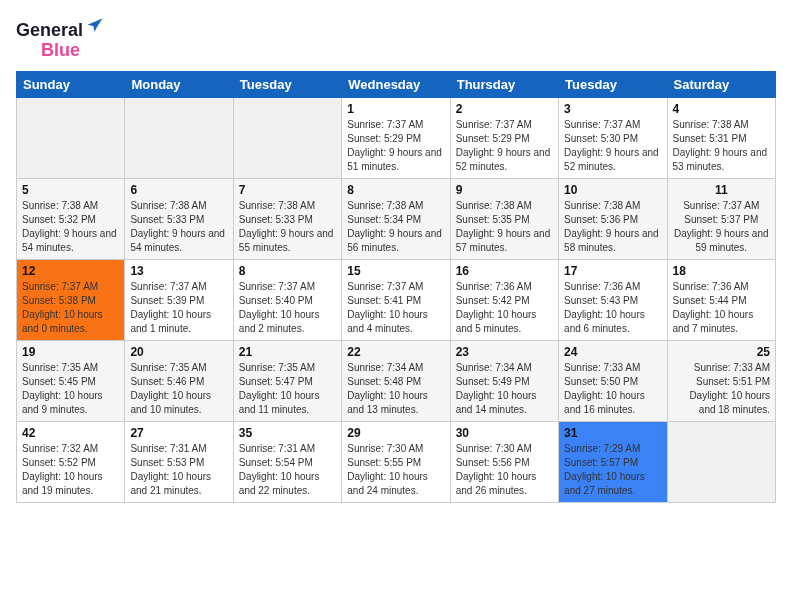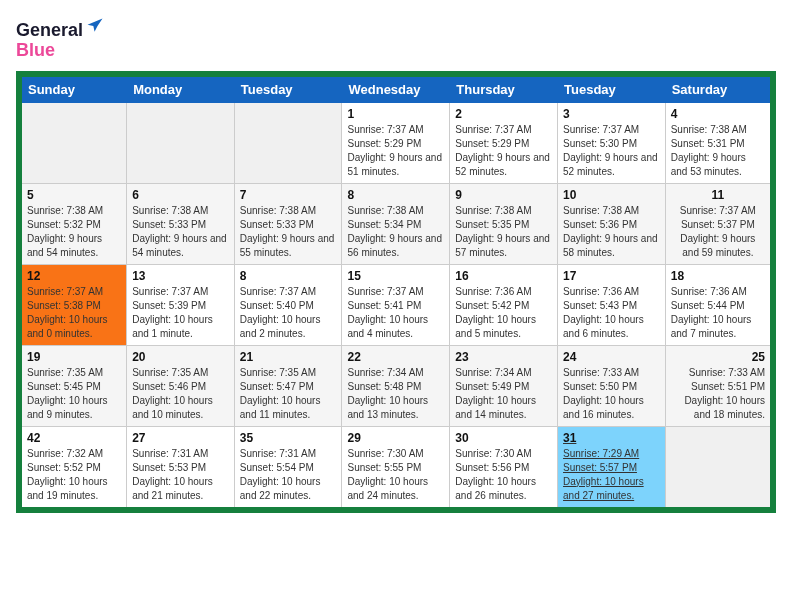--- a/index.html
+++ b/index.html
@@ -8,20 +8,21 @@
       background: #fff;
       width: 792px;
       min-height: 612px;
       padding: 16px;
     }
     .header {
       display: flex;
       justify-content: space-between;
       align-items: flex-start;
       margin-bottom: 10px;
+      text-align: center;
     }
     .logo {
       display: flex;
       align-items: center;
     }
     .logo-text {
       font-size: 18px;
       font-weight: bold;
       line-height: 1.1;
     }
@@ -40,21 +41,21 @@
       font-weight: bold;
       color: #1a1a2e;
     }
     .location {
       font-size: 14px;
       color: #333;
     }
     .calendar {
       width: 100%;
       border-collapse: collapse;
-      border: 6px solid #15803d;
+      border: 1px solid #15803d;
     }
     .calendar th {
       background-color: #1565c0;
       color: #fff;
       text-align: left;
       padding: 5px 6px;
       font-size: 13px;
       border: 1px solid #1565c0;
     }
     .calendar td {
@@ -248,20 +249,20 @@
           <div class="day-info">Sunrise: 7:31 AM<br>Sunset: 5:54 PM<br>Daylight: 10 hours and 22 minutes.</div>
         </td>
         <td style="background: rgb(255, 255, 255);">
           <div class="day-num">29</div>
           <div class="day-info">Sunrise: 7:30 AM<br>Sunset: 5:55 PM<br>Daylight: 10 hours and 24 minutes.</div>
         </td>
         <td style="background: rgb(255, 255, 255);">
           <div class="day-num">30</div>
           <div class="day-info">Sunrise: 7:30 AM<br>Sunset: 5:56 PM<br>Daylight: 10 hours and 26 minutes.</div>
         </td>
-        <td style="background: #7dd3fc; text-decoration: underline;">
+        <td style="background: #3b82f6;">
           <div class="day-num">31</div>
           <div class="day-info">Sunrise: 7:29 AM<br>Sunset: 5:57 PM<br>Daylight: 10 hours and 27 minutes.</div>
         </td>
         <td class="empty-cell" style="background: rgb(238, 238, 238);"></td>
       </tr>
     </tbody>
 </table>
 
 </body></html>

